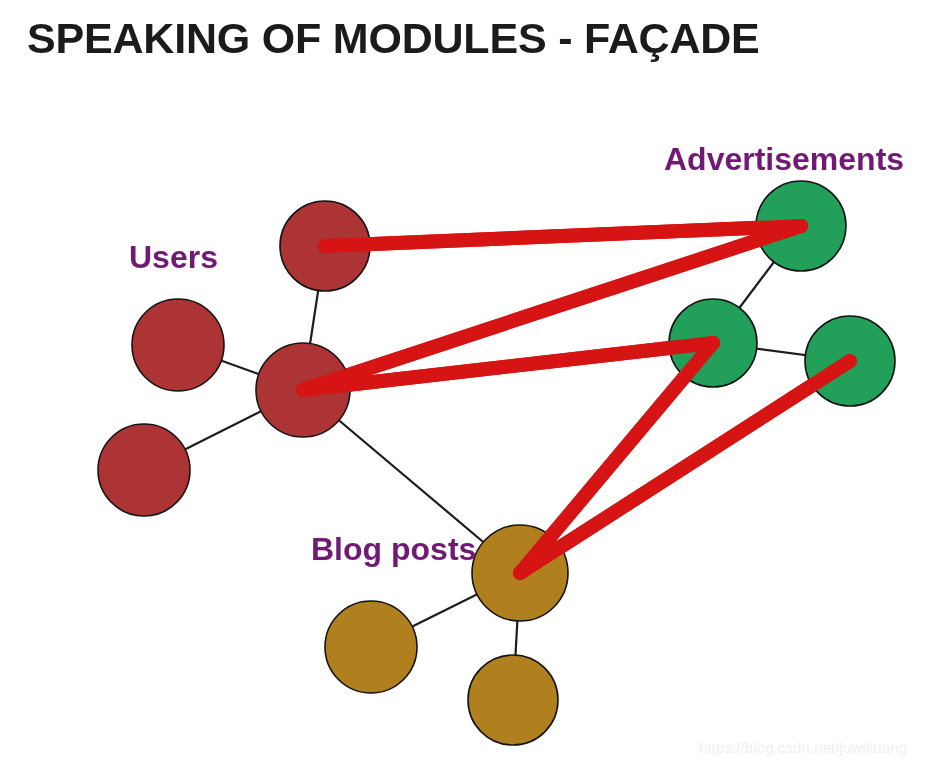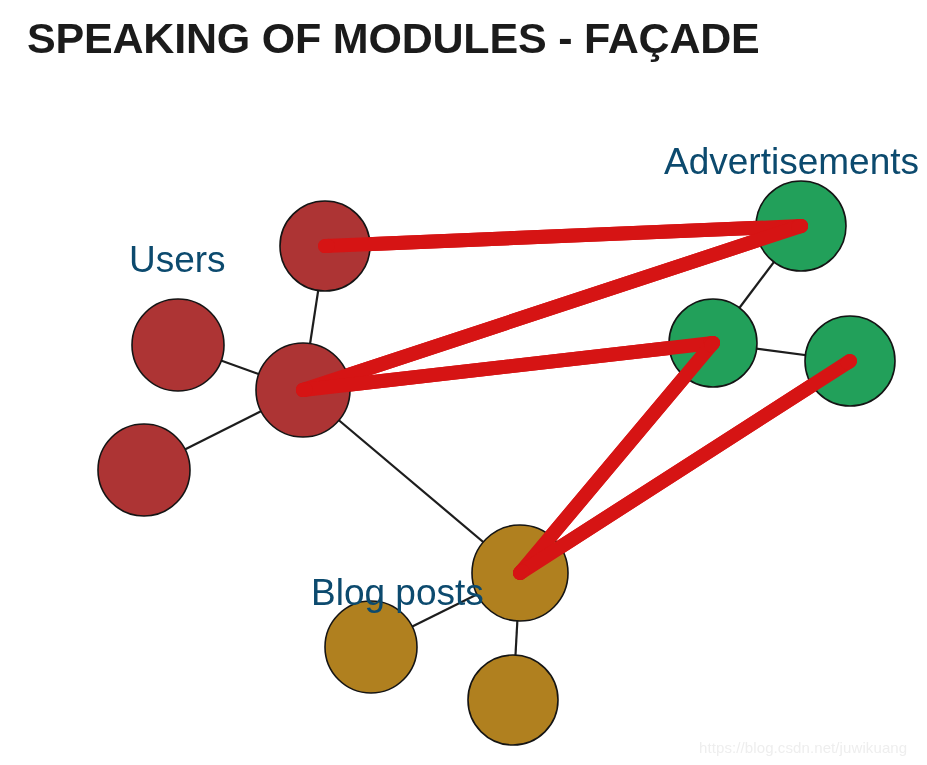--- a/index.html
+++ b/index.html
@@ -40,28 +40,28 @@
   #graph-svg {
     position: absolute;
     left: 0;
     top: 0;
     width: 927px;
     height: 765px;
   }
   .graph-label {
     position: absolute;
     font-family: "Liberation Sans", sans-serif;
-    font-size: 37px;
-    font-weight: normal;
-    color: #0c4a6e;
+    font-size: 32px;
+    font-weight: bold;
+    color: #701a75;
     white-space: nowrap;
   }
   #label-users      { left: 129px; top: 239px; }
   #label-ads        { left: 664px; top: 141px; }
-  #label-blogposts  { left: 311px; top: 572px; }
+  #label-blogposts  { left: 311px; top: 531px; }
   #watermark {
     position: absolute;
     left: 699px;
     top: 739px;
     font-family: "Liberation Sans", sans-serif;
     font-size: 15px;
     color: #eeeeee;
     white-space: nowrap;
     letter-spacing: 0.1px;
   }

